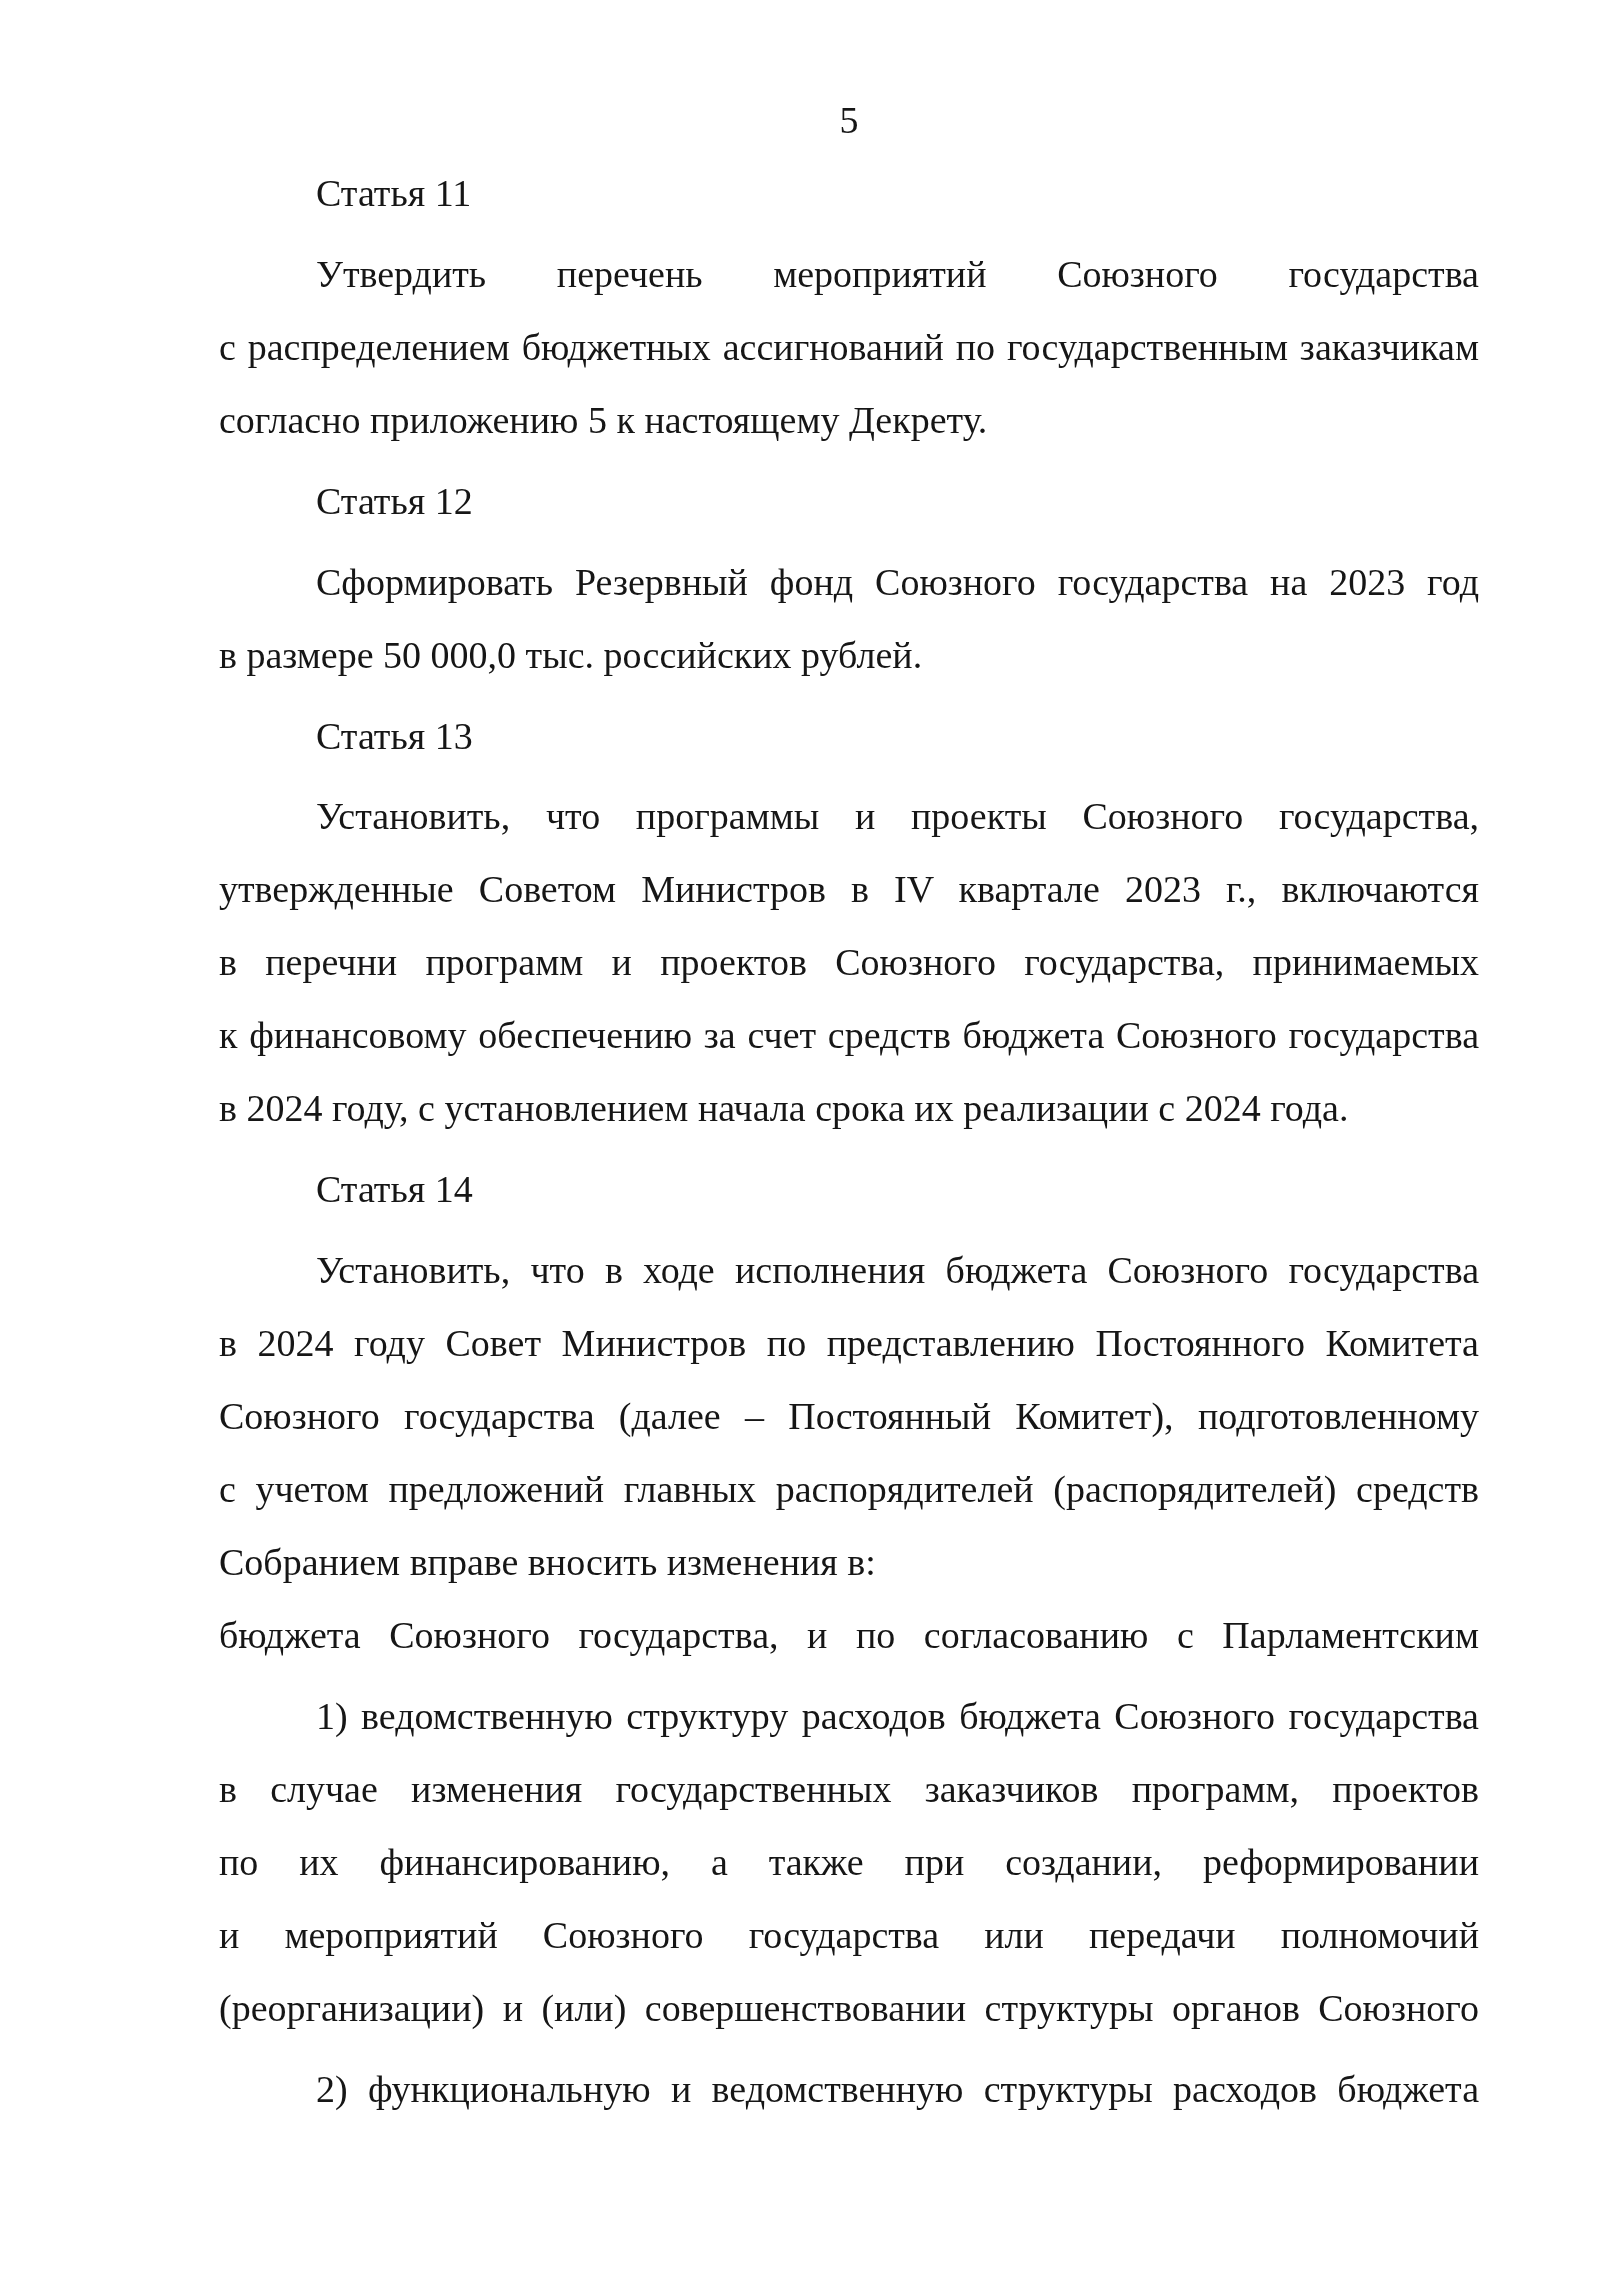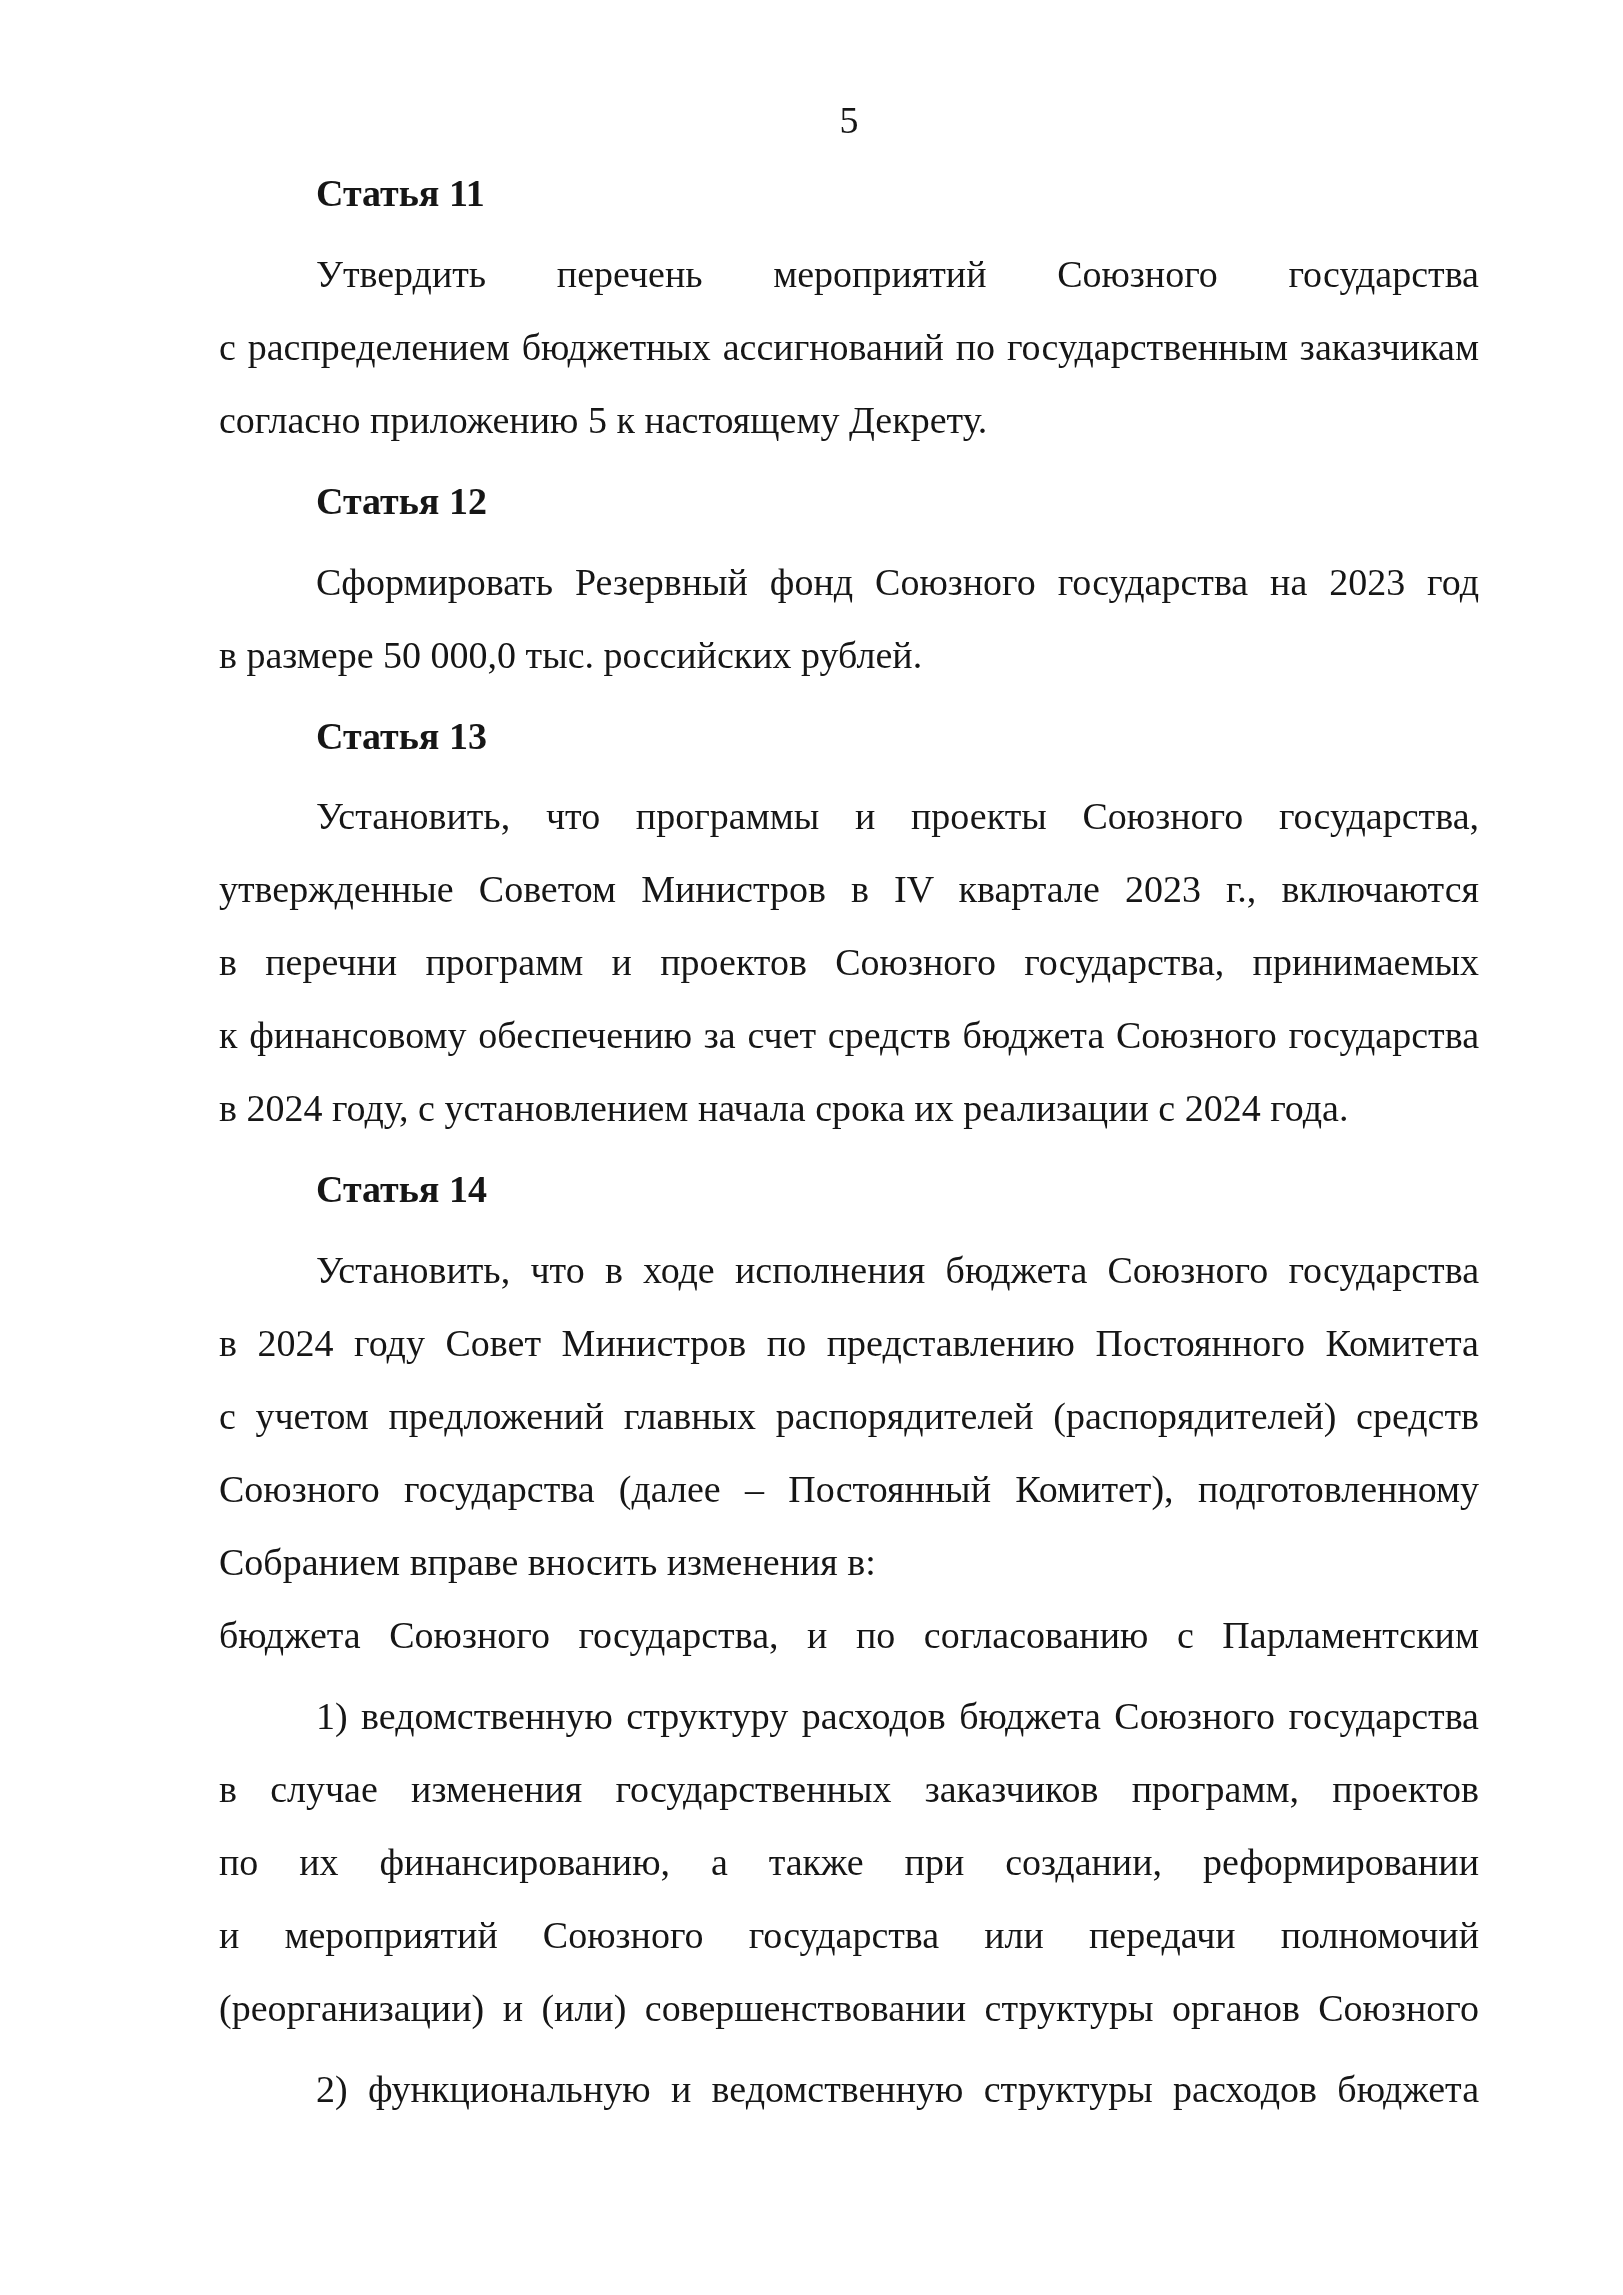--- a/index.html
+++ b/index.html
@@ -41,21 +41,21 @@
     text-align-last: justify;
     white-space: normal;
   }
   .line.first {
     text-indent: 97px;
   }
   .line.last {
     text-align-last: left;
   }
   .line.heading {
-    font-weight: bold;
+    font-weight: normal;
     text-align-last: left;
   }
 </style>
 </head>
 <body>
 
 <div class="page">
   <div class="page-number">5</div>
   <div class="content">
       <div class="block">
@@ -82,22 +82,22 @@
         <div class="line">в перечни программ и проектов Союзного государства, принимаемых</div>
         <div class="line">к финансовому обеспечению за счет средств бюджета Союзного государства</div>
         <div class="line last">в 2024 году, с установлением начала срока их реализации с 2024 года.</div>
       </div>
       <div class="block">
         <div class="line first last heading">Статья 14</div>
       </div>
       <div class="block">
         <div class="line first">Установить, что в ходе исполнения бюджета Союзного государства</div>
         <div class="line">в 2024 году Совет Министров по представлению Постоянного Комитета</div>
+        <div class="line">Союзного государства (далее – Постоянный Комитет), подготовленному</div>
         <div class="line">с учетом предложений главных распорядителей (распорядителей) средств</div>
-        <div class="line">Союзного государства (далее – Постоянный Комитет), подготовленному</div>
         <div class="line last">Собранием вправе вносить изменения в:</div>
         <div class="line">бюджета Союзного государства, и по согласованию с Парламентским</div>
       </div>
       <div class="block">
         <div class="line first">1) ведомственную структуру расходов бюджета Союзного государства</div>
         <div class="line">в случае изменения государственных заказчиков программ, проектов</div>
         <div class="line">по их финансированию, а также при создании, реформировании</div>
         <div class="line">и мероприятий Союзного государства или передачи полномочий</div>
         <div class="line">(реорганизации) и (или) совершенствовании структуры органов Союзного</div>
       </div>

